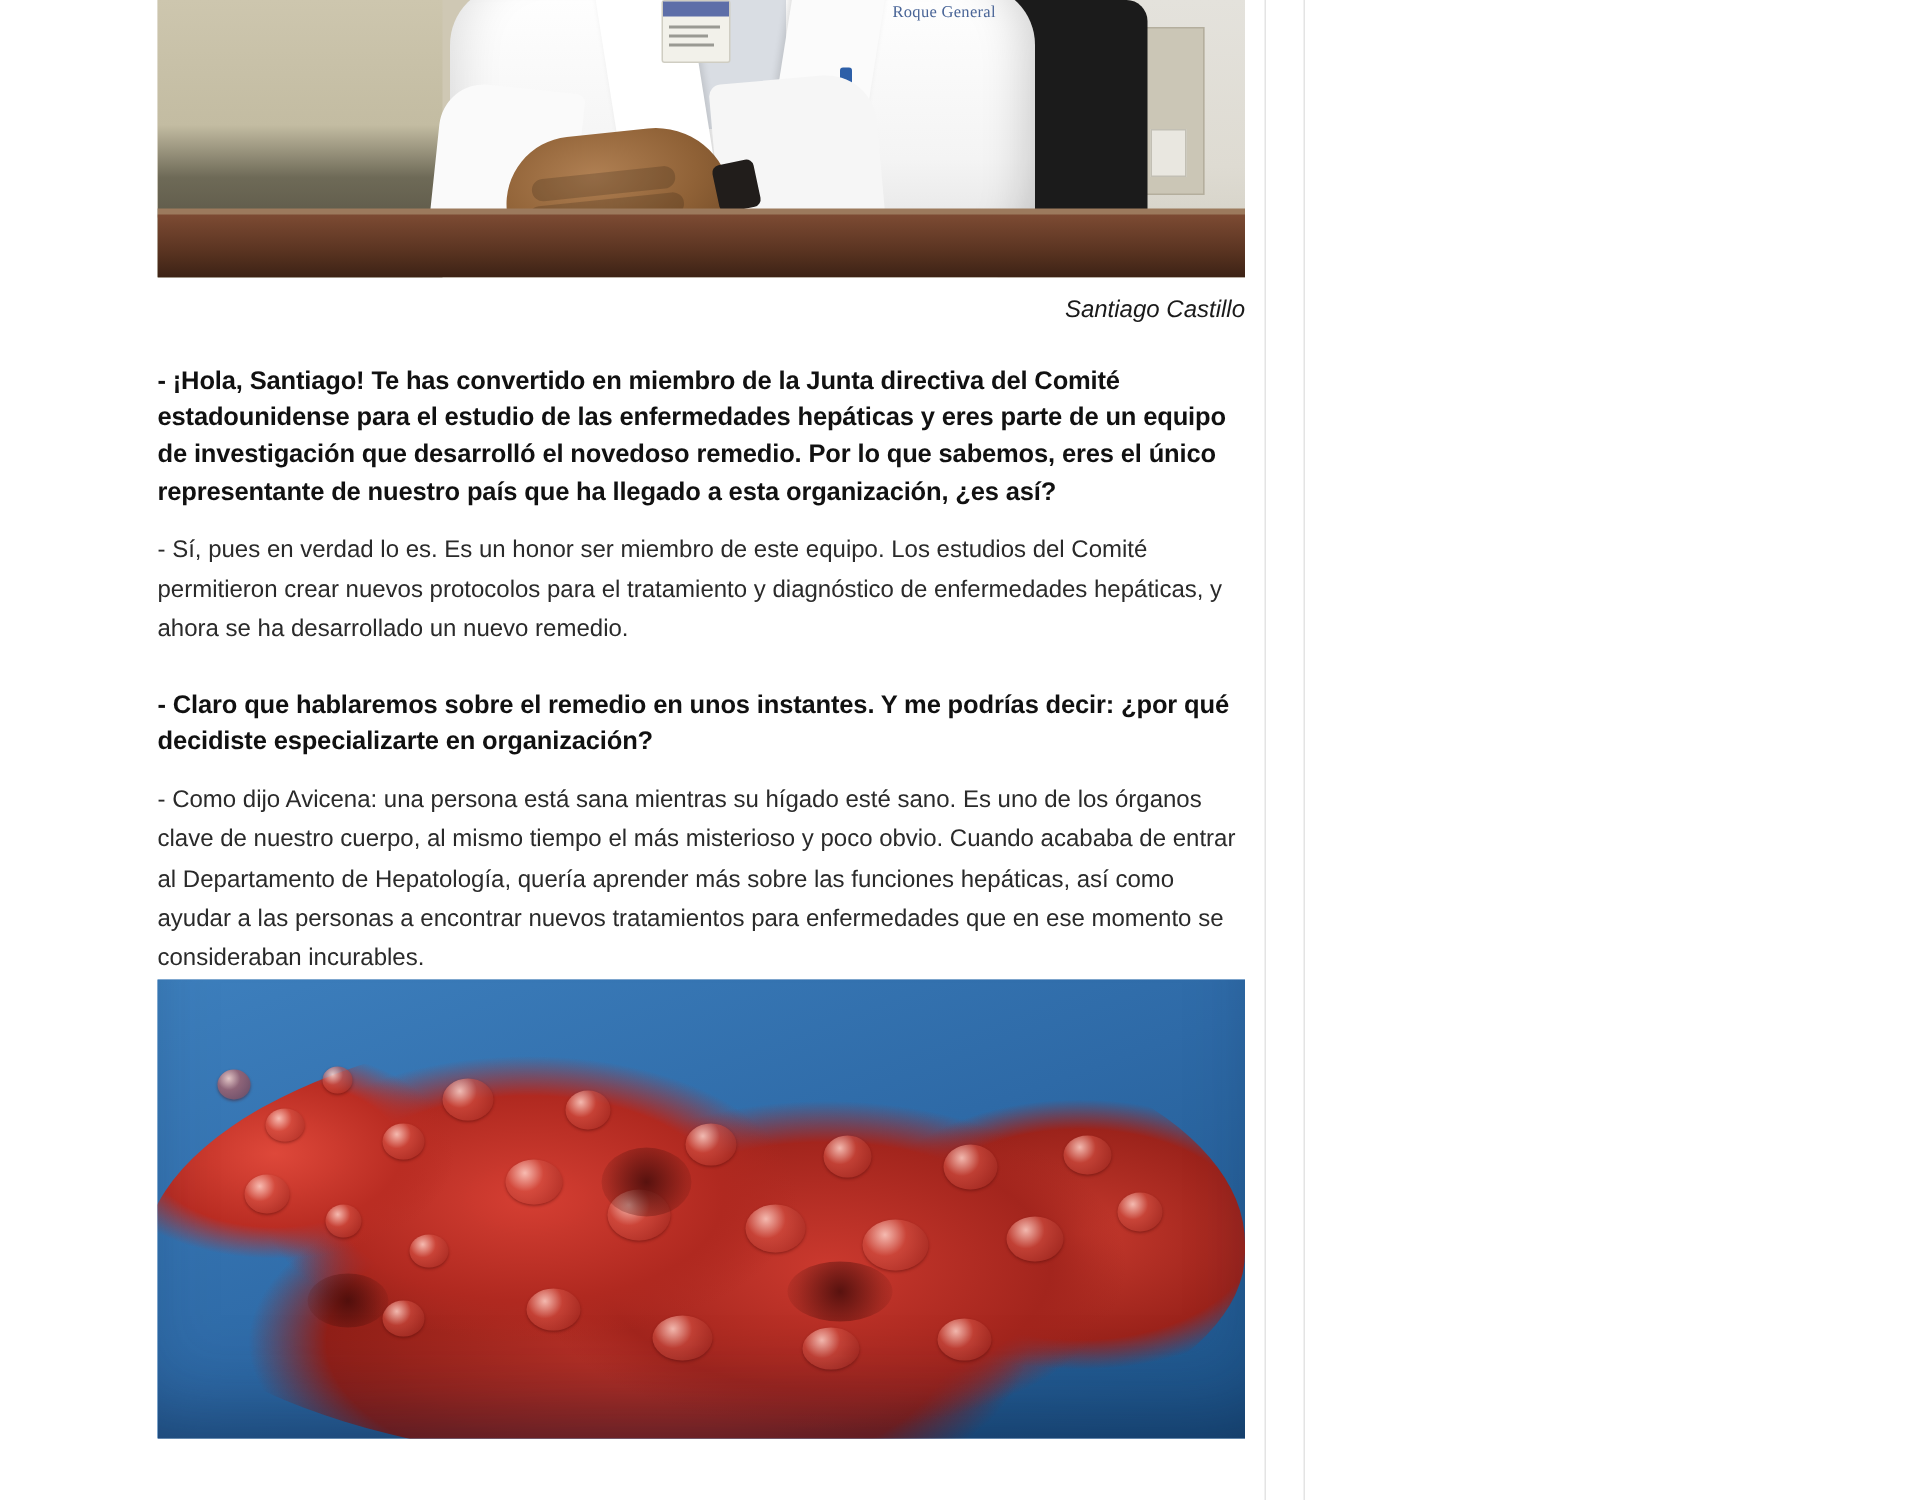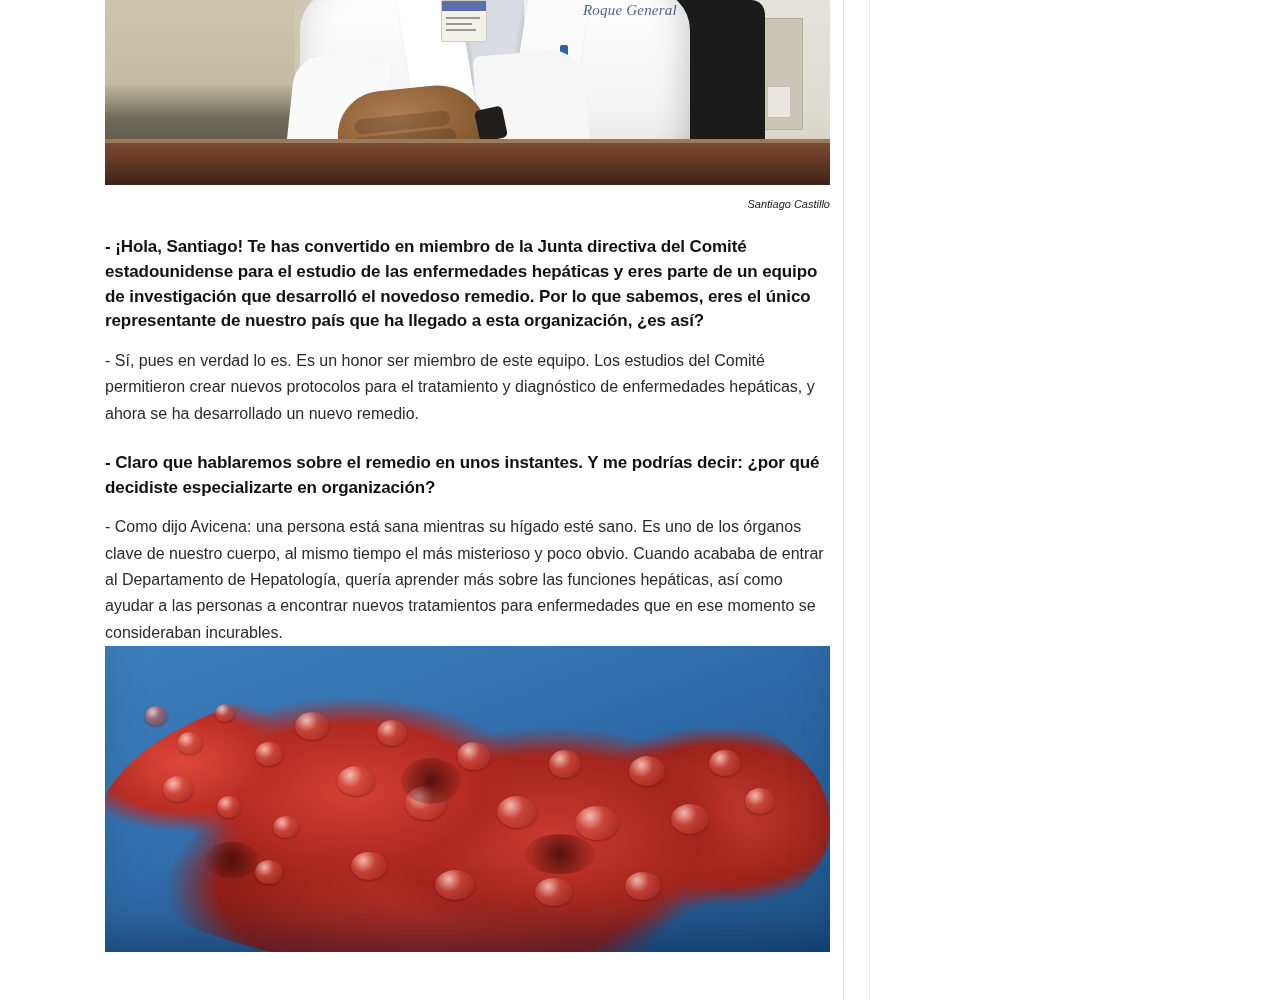--- a/index.html
+++ b/index.html
@@ -156,26 +156,25 @@
   }
   .pd-pen {
     position: absolute;
     left: 455px; top: 45px;
     width: 8px; height: 26px;
     background: #2d5fa8;
     border-radius: 2px;
   }
   .pd-logo {
     position: absolute;
-    left: 478px; top: 2px;
+    left: 490px; top: 2px;
     width: 70px; height: 16px;
     color: #2b4b86;
     font-family: "Liberation Serif", serif;
-    font-size: 15px;
-    font-style: italic;
+    font-size: 11px;
     letter-spacing: .2px;
     white-space: nowrap;
     opacity: .85;
   }
   .pd-hands {
     position: absolute;
     left: 232px; top: 88px;
     width: 150px; height: 80px;
     background: radial-gradient(ellipse at 40% 35%, #b08053 0%, #8f6136 55%, #6d4725 100%);
     border-radius: 46px 52px 30px 30px;
@@ -209,21 +208,21 @@
     width: 110px; height: 116px;
     background: #f6f6f6;
     border-radius: 8px 34px 10px 10px;
     transform: rotate(-5deg);
   }
 
   .photo-caption {
     text-align: right;
     font-family: "Liberation Sans", sans-serif;
     font-style: italic;
-    font-size: 11px;
+    font-size: 16px;
     color: #1a1a1a;
     padding: 12px 0 0 0;
     line-height: 1.3;
   }
 
   
   .q {
     font-size: 17px;
     font-weight: bold;
     line-height: 1.45;

